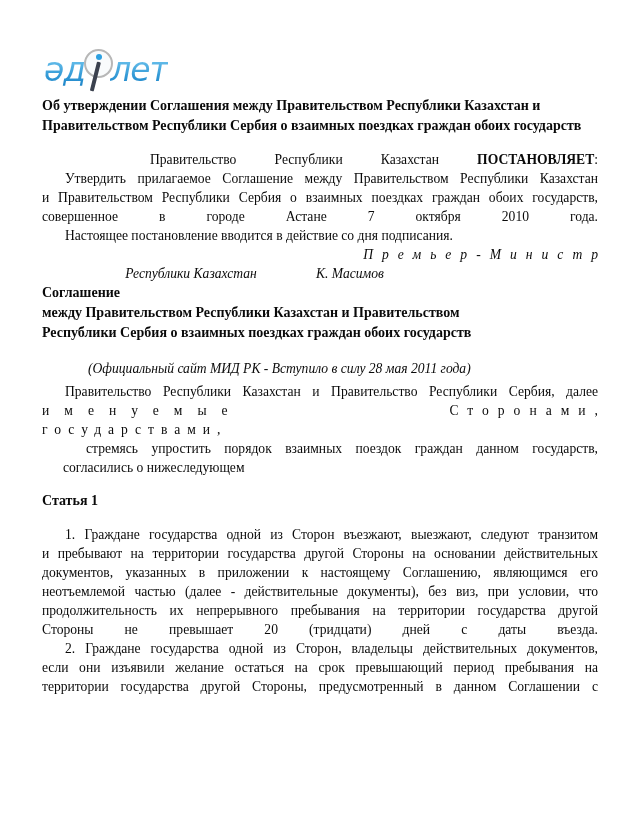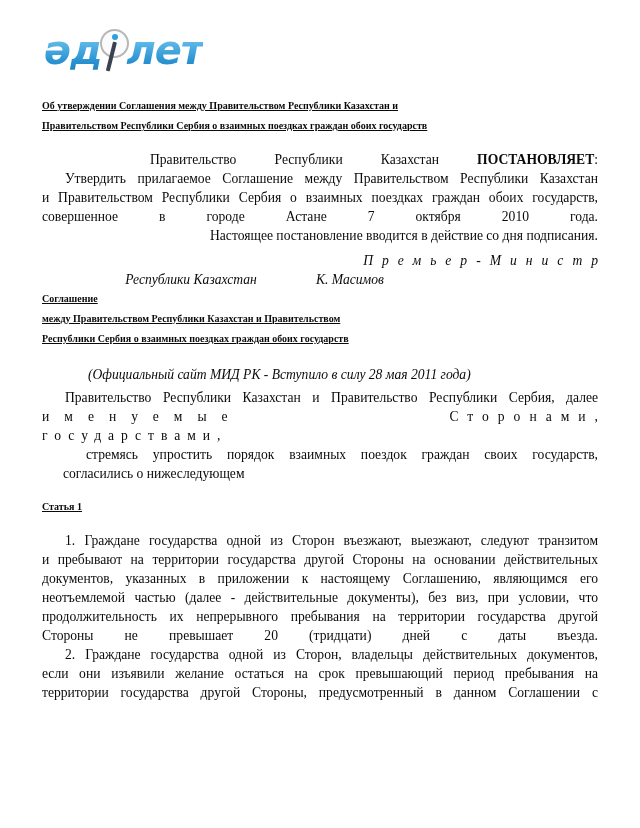--- a/index.html
+++ b/index.html
@@ -5,23 +5,23 @@
   html,body{margin:0;padding:0;}
   body{
     width:640px;height:828px;background:#ffffff;
     font-family:"Liberation Serif","DejaVu Serif",serif;
     color:#0a0a0a;
   }
   .page{position:relative;width:640px;height:828px;overflow:hidden;background:#fff;}
 
   
   .logo{
-    position:absolute;left:44px;top:28px;height:48px;
+    position:absolute;left:44px;top:48px;height:48px;
     font-family:"DejaVu Sans","Liberation Sans",sans-serif;
-    font-weight:bold;font-style:italic;font-size:40px;line-height:44px;
+    font-weight:normal;font-style:italic;font-size:33px;line-height:44px;
     letter-spacing:-1px;white-space:nowrap;cursor:pointer;
   }
   .logo-txt{
     background:linear-gradient(180deg,#7bcdf3 10%,#2e96d4 70%,#1a7fc4 100%);
     -webkit-background-clip:text;background-clip:text;color:transparent;
   }
   .lens{
     display:inline-block;position:relative;width:25px;height:25px;
     border:2.5px solid #b7b7b7;border-radius:50%;
     background:rgba(246,249,251,0.65);
@@ -35,33 +35,33 @@
     position:absolute;left:11px;top:11px;width:4px;height:30px;
     background:#3b414e;transform:rotate(14deg);transform-origin:top center;
     border-radius:1px;
   }
 
   
   .doc{position:absolute;left:42px;top:96px;width:556px;font-size:13.6px;line-height:19px;}
   .block{margin:0;}
   .line{white-space:nowrap;min-height:19px;}
   .line.j{white-space:normal;text-align:justify;text-align-last:justify;}
-  .bold-block .line{font-weight:bold;line-height:20px;min-height:20px;font-size:10px;text-decoration:underline;}
+  .bold-block .line{font-weight:bold;line-height:20px;min-height:20px;font-size:14px;}
   .it,.it .line{font-style:italic;}
   .b{font-weight:bold;}
 
-  .ind{text-indent:23px;text-align:right;}
+  .ind{text-indent:23px;}
   .ind2{text-indent:44px;}
   .pl-21{padding-left:21px;}
   .pl-108{padding-left:108px;}
 
   .ls15{letter-spacing:15px;}
   .ls9{letter-spacing:9px;}
   .ls7{letter-spacing:7px;}
-  .premier{font-style:italic;letter-spacing:9px;text-align:right;margin-right:-9px;margin-top:6px;}
+  .premier{font-style:italic;letter-spacing:9px;text-align:right;margin-right:-9px;}
 
   .cols{display:flex;}
   .sig{font-style:italic;}
   .sig .seg-l{margin-left:24px;width:250px;flex:none;text-align:center;}
   .spread{display:flex;justify-content:space-between;}
   .spread .seg-r{margin-right:-9px;}
 
   .mt-14{margin-top:14px;}
   .mt-12{}
   .mt-16{margin-top:16px;margin-left:46px;}
@@ -101,21 +101,21 @@
       <div class="block it mt-16">
         <div class="line ">(Официальный сайт МИД РК - Вступило в силу 28 мая 2011 года)</div>
       </div>
       <div class="block mt-4">
         <div class="line j ind">Правительство Республики Казахстан и Правительство Республики Сербия, далее</div>
         <div class="line spread cols">
           <span class="seg-l ls15">именуемые</span>
           <span class="seg-r ls9">Сторонами,</span>
         </div>
         <div class="line ls7">государствами,</div>
-        <div class="line j ind2">стремясь упростить порядок взаимных поездок граждан своих государств,</div>
+        <div class="line j ind2">стремясь упростить порядок взаимных поездок граждан данном государств,</div>
         <div class="line pl-21">согласились о нижеследующем</div>
       </div>
       <div class="block bold-block mt-14">
         <div class="line ">Статья 1</div>
       </div>
       <div class="block mt-14">
         <div class="line j ind">1. Граждане государства одной из Сторон въезжают, выезжают, следуют транзитом</div>
         <div class="line j">и пребывают на территории государства другой Стороны на основании действительных</div>
         <div class="line j">документов, указанных в приложении к настоящему Соглашению, являющимся его</div>
         <div class="line j">неотъемлемой частью (далее - действительные документы), без виз, при условии, что</div>

